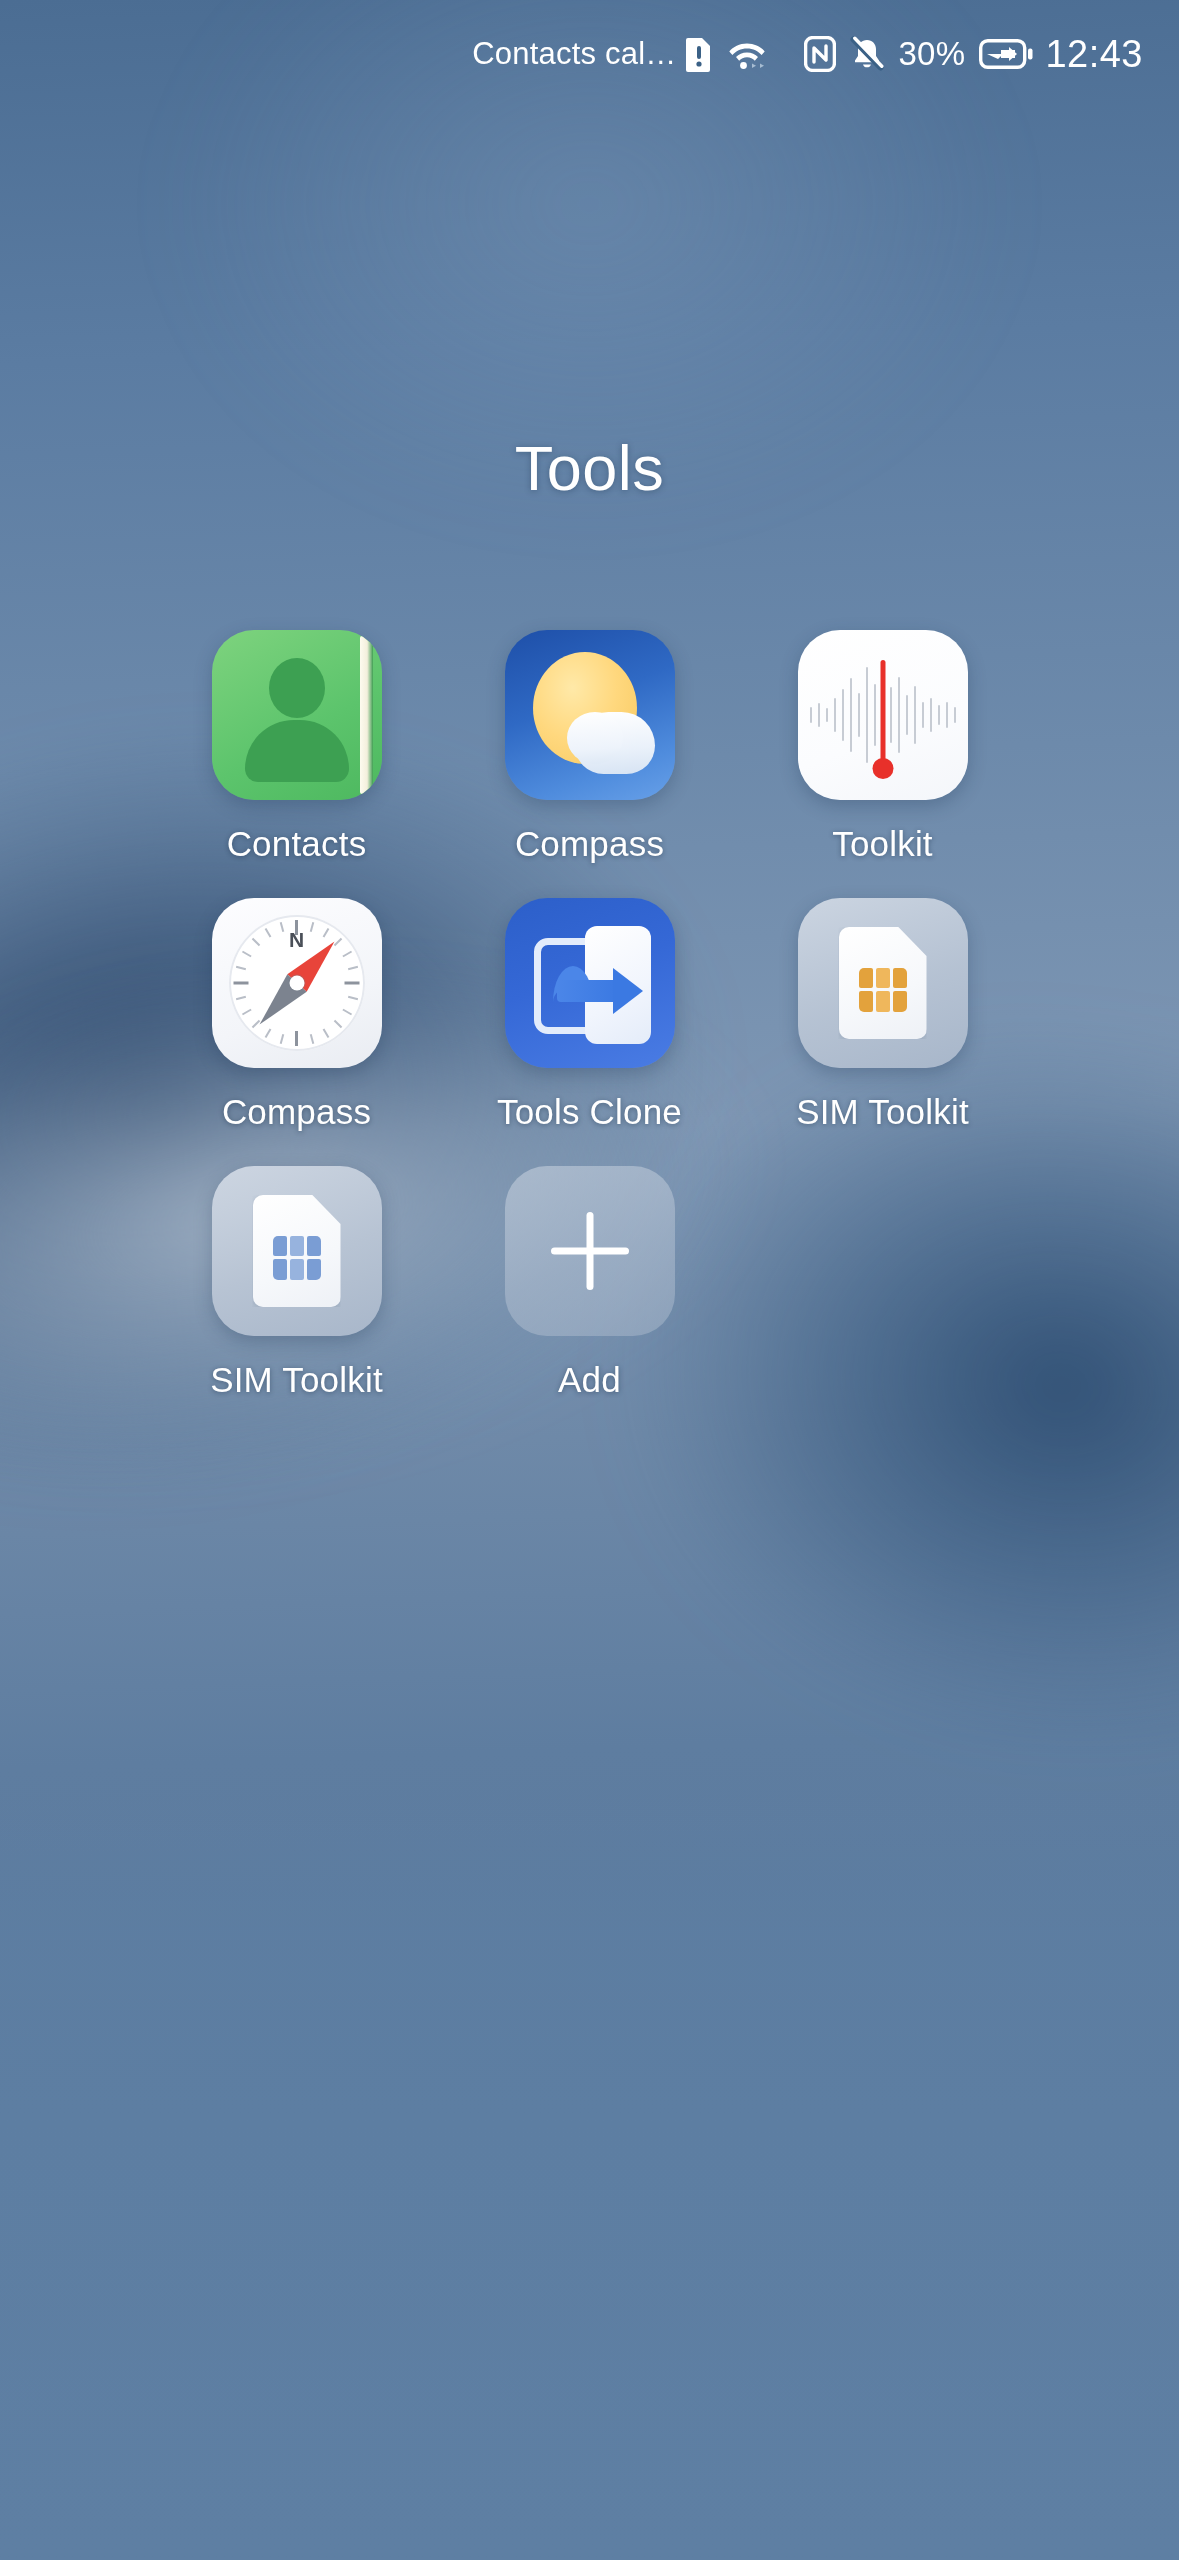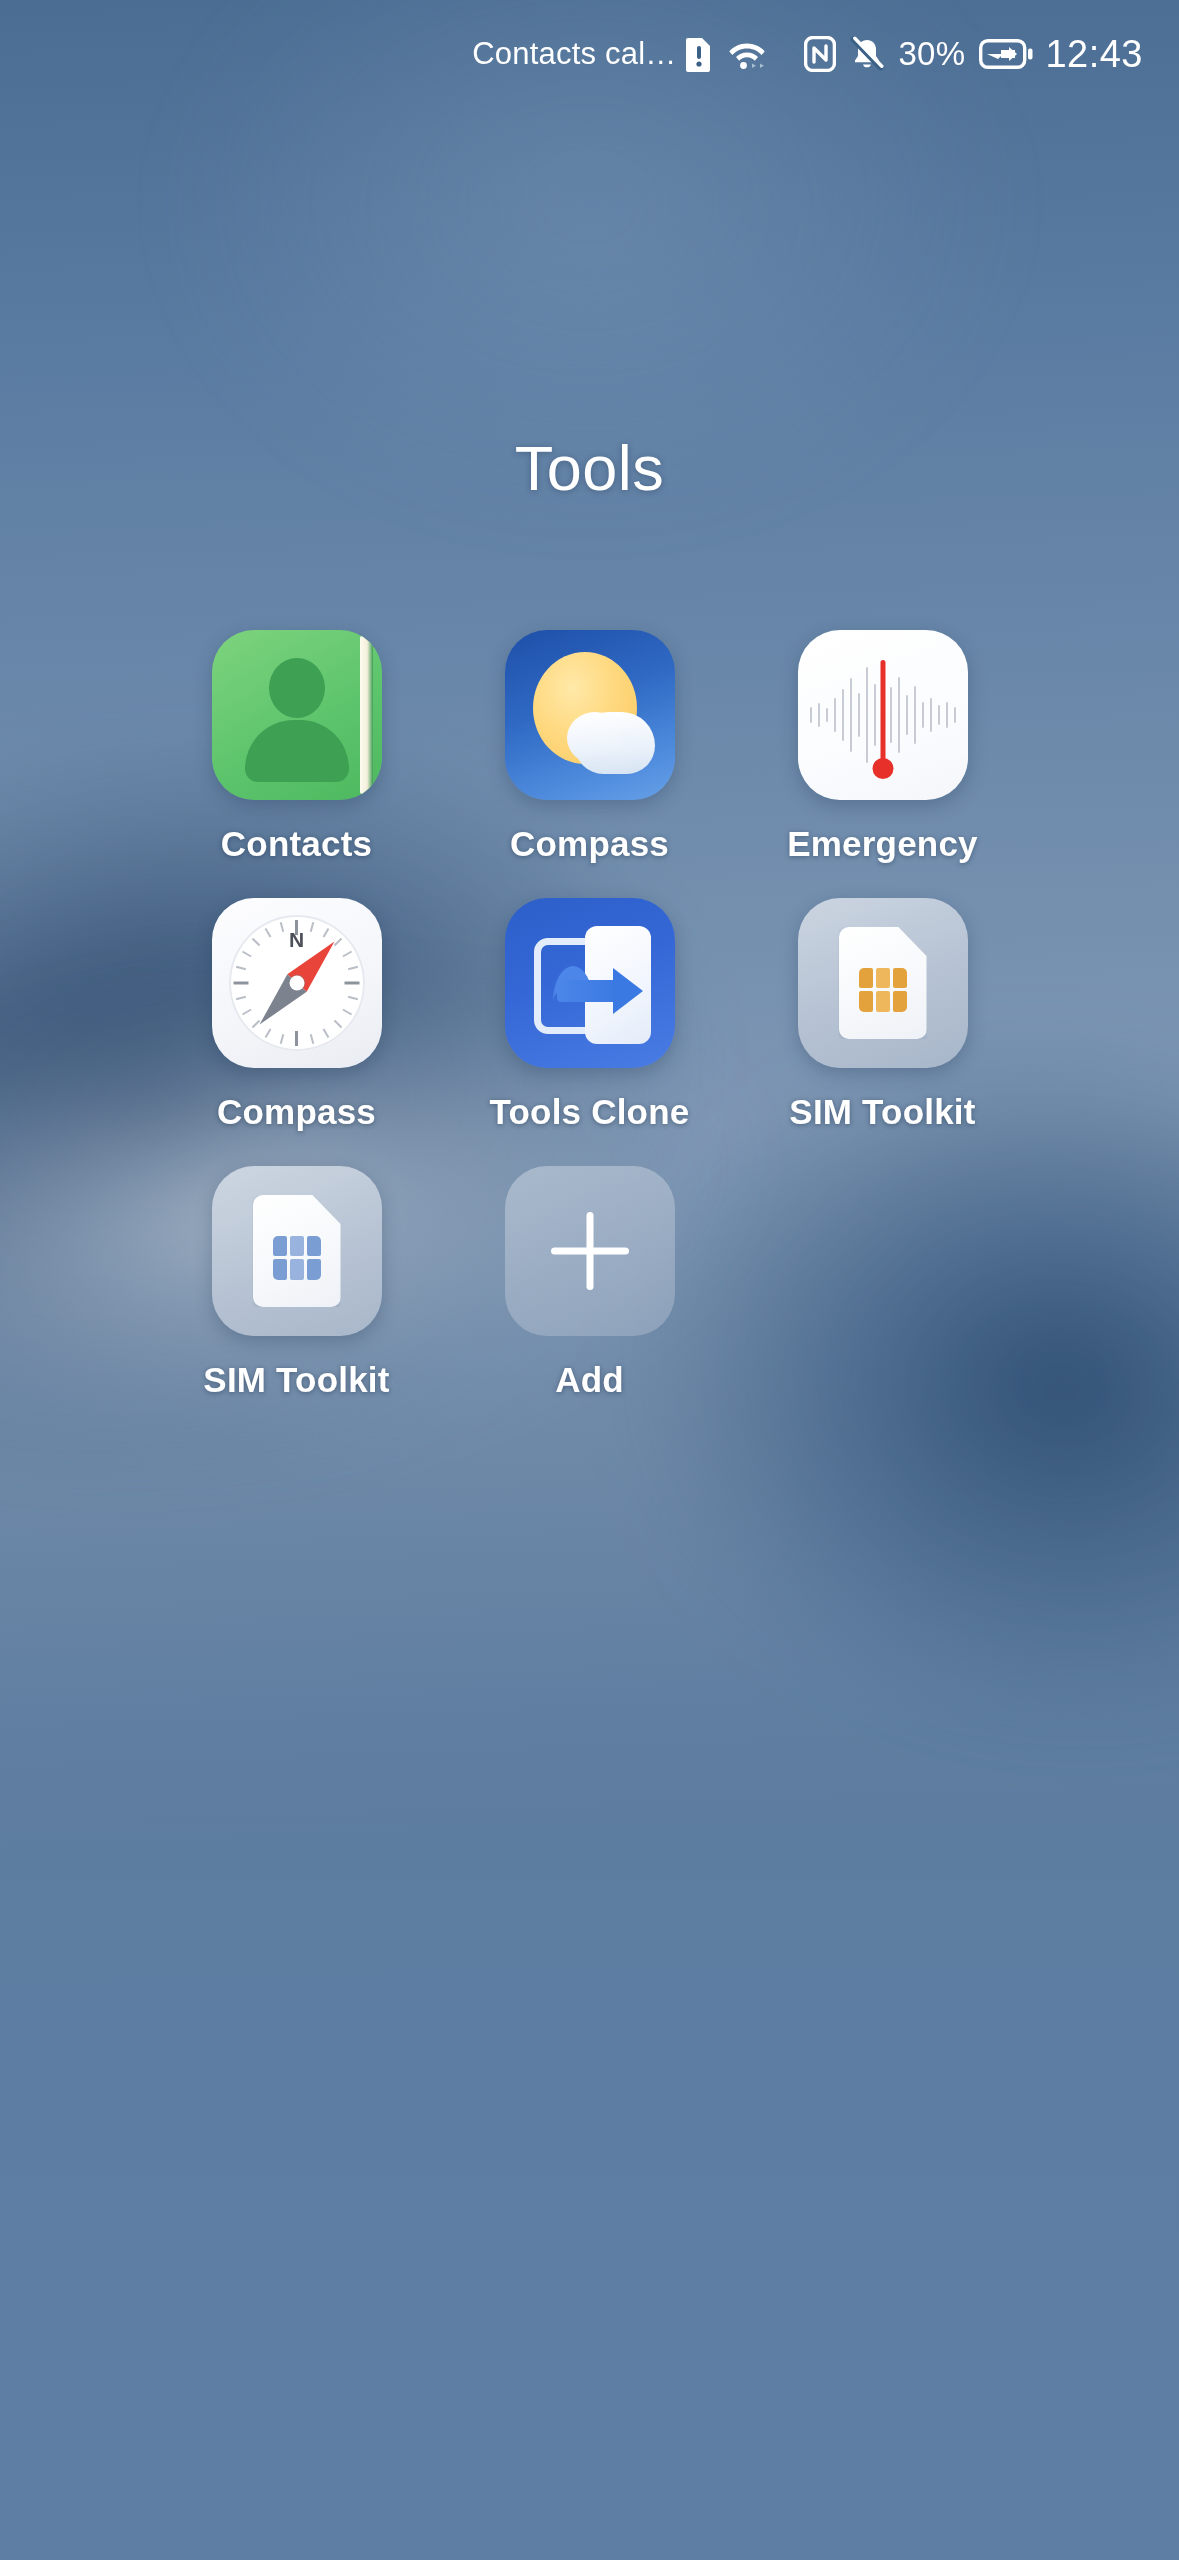--- a/index.html
+++ b/index.html
@@ -91,21 +91,21 @@
     display:flex; flex-direction:column; align-items:center;
     cursor:pointer; user-select:none;
   }
   .app-icon {
     width:170px; height:170px; border-radius:42px;
     position:relative; overflow:hidden;
     box-shadow:0 6px 18px rgba(25,48,76,0.26);
     flex-shrink:0;
   }
   .app-label {
-    margin-top:24px; color:#ffffff; font-size:35px; font-weight:700;
+    margin-top:24px; color:#ffffff; font-size:35px; font-weight:400;
     letter-spacing:0.2px; white-space:nowrap; text-align:center;
     text-shadow:0 1px 5px rgba(20,40,65,0.45);
   }
 
   
   .ic-contacts { background:linear-gradient(150deg,#7ed37e 0%,#5cc46c 58%,#4db85f 100%); }
   .ic-contacts .spine {
     position:absolute; right:9px; top:6px; bottom:6px; width:13px;
     background:linear-gradient(90deg,#fdfbef 0%,#f3efdc 55%,#3f9e52 100%);
     border-radius:2px;
@@ -457,21 +457,21 @@
         <i class="bar" style="height:58px"></i>
         <i class="bar" style="height:26px"></i>
         <i class="bar" style="height:34px"></i>
         <i class="bar" style="height:20px"></i>
         <i class="bar" style="height:26px"></i>
         <i class="bar" style="height:16px"></i>
       </div>
       <div class="needle"></div>
       <div class="dot"></div>
     </div>
-    <div class="app-label">Emergency</div>
+    <div class="app-label">Toolkit</div>
   </div>
 
 
 
   <div class="app-cell">
     <div class="app-icon ic-compass">
       <div class="dial">
         <div class="ticks">
           <i class="tick major" style="transform:rotate(0deg)"></i>
           <i class="tick" style="transform:rotate(15deg)"></i>

